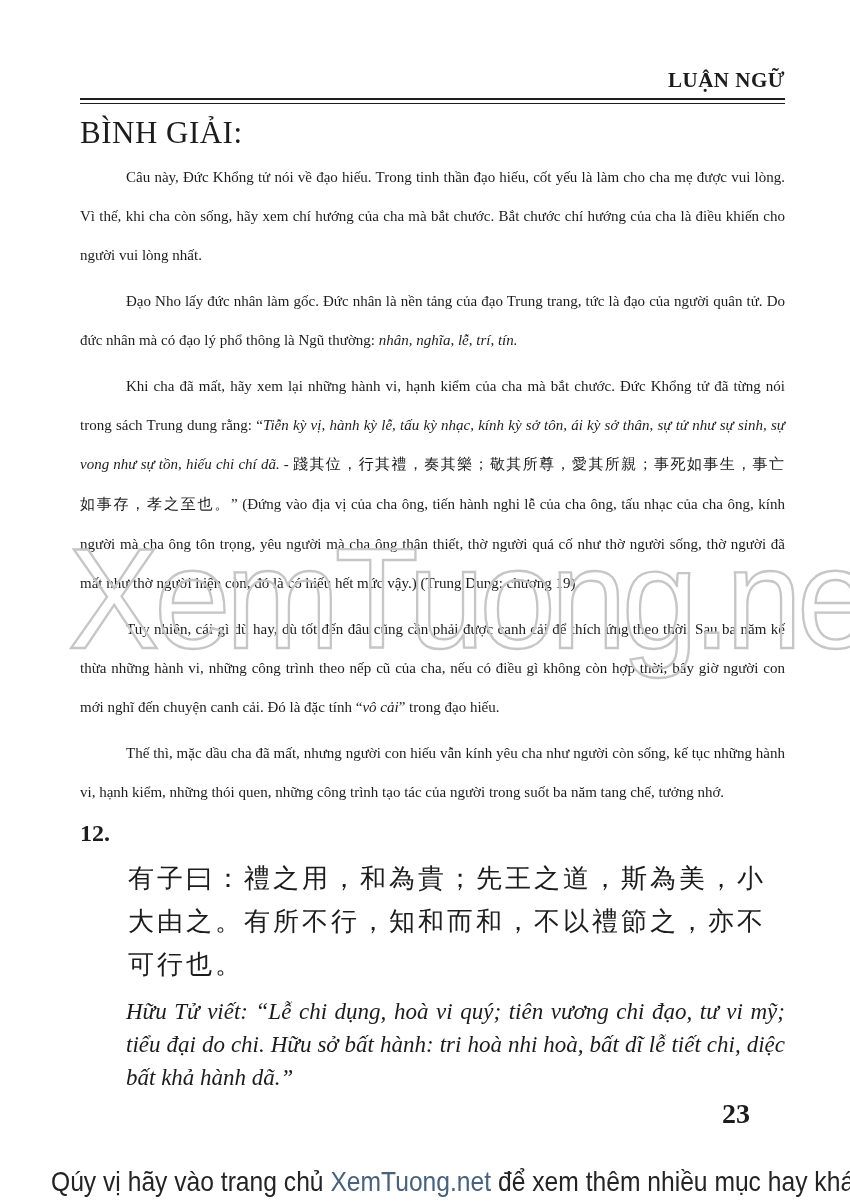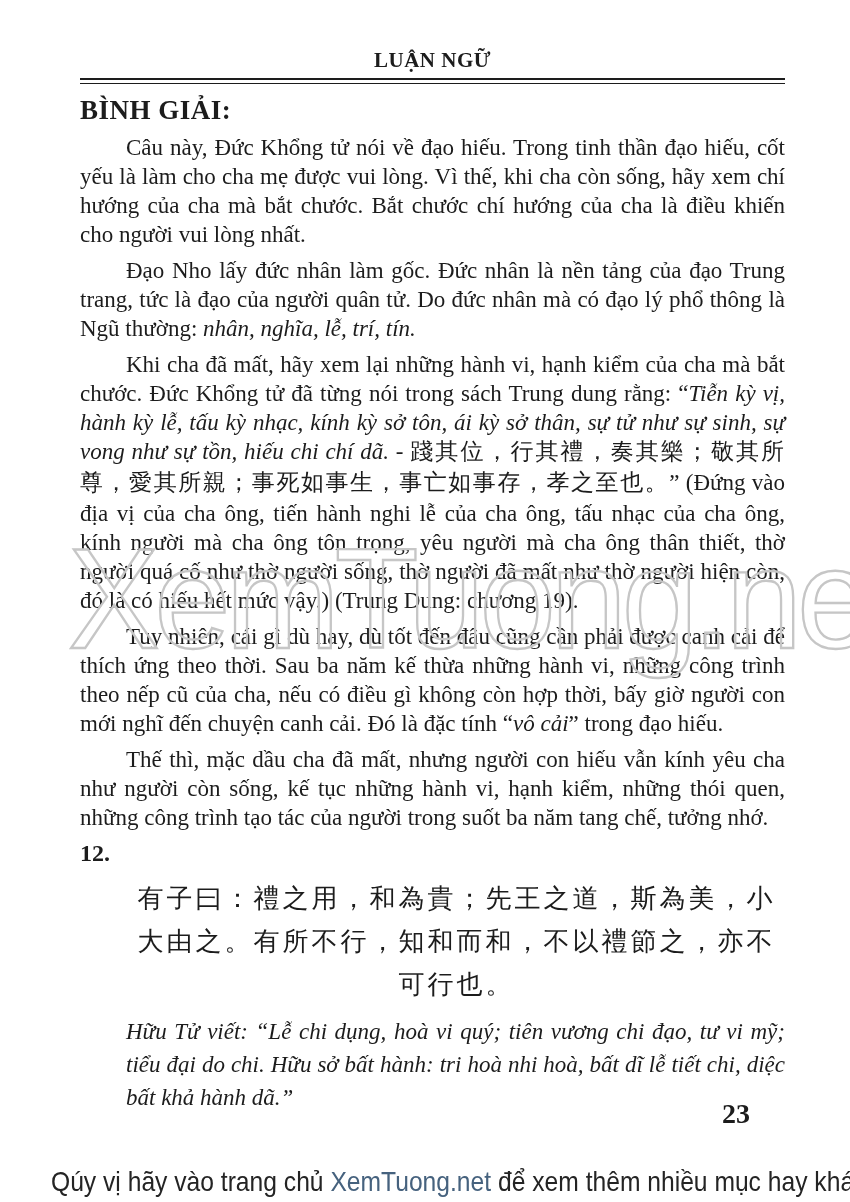--- a/index.html
+++ b/index.html
@@ -11,59 +11,58 @@
     background: #ffffff;
     overflow: hidden;
     font-family: "Liberation Serif", serif;
     color: #1c1c1c;
   }
   .content {
     position: relative;
     padding: 0 65px 0 80px;
   }
   .running-head {
-    padding-top: 48px;
-    text-align: center;
+    padding-top: 68px;
+    text-align: right;
     font-size: 21px;
     font-weight: bold;
     letter-spacing: 0.5px;
   }
   .rule {
     margin-top: 5px;
     height: 3px;
     border-top: 2.5px solid #1d1d1d;
     border-bottom: 1.5px solid #1d1d1d;
   }
   .section-title {
     margin-top: 11px;
-    font-size: 27px;
-    font-weight: bold;
+    font-size: 31px;
+    font-weight: normal;
     letter-spacing: 0.5px;
   }
   .body-p {
     margin: 7px 0 0 0;
     text-align: justify;
     text-indent: 46px;
-    font-size: 23px;
-    line-height: 29px;
+    font-size: 15px;
+    line-height: 39px;
   }
   .body-p .it { font-style: italic; }
   .cjk-inline { font-family: Liberation Mono, monospace; letter-spacing: 1px; }
   .sec-number {
     margin-top: 8px;
     font-size: 24px;
     font-weight: bold;
   }
   .cjk-block {
     margin: 10px 0 0 48px;
     font-family: "DejaVu Serif", serif;
     font-size: 26px;
     line-height: 43px;
     letter-spacing: 3px;
-    text-align: center;
   }
   .translit {
     margin: 9px 0 0 46px;
     font-style: italic;
     font-size: 23px;
     line-height: 33px;
     text-align: justify;
   }
   .page-number {
     position: absolute;

